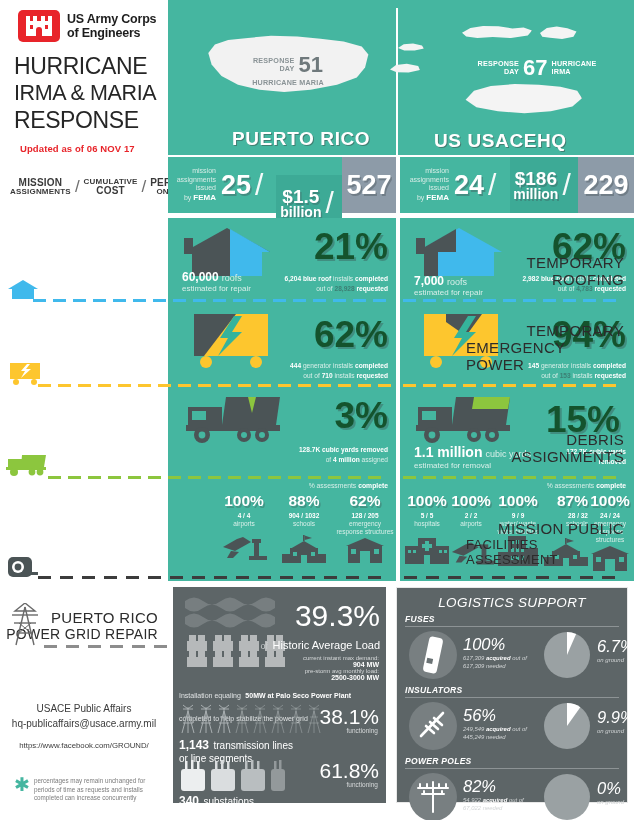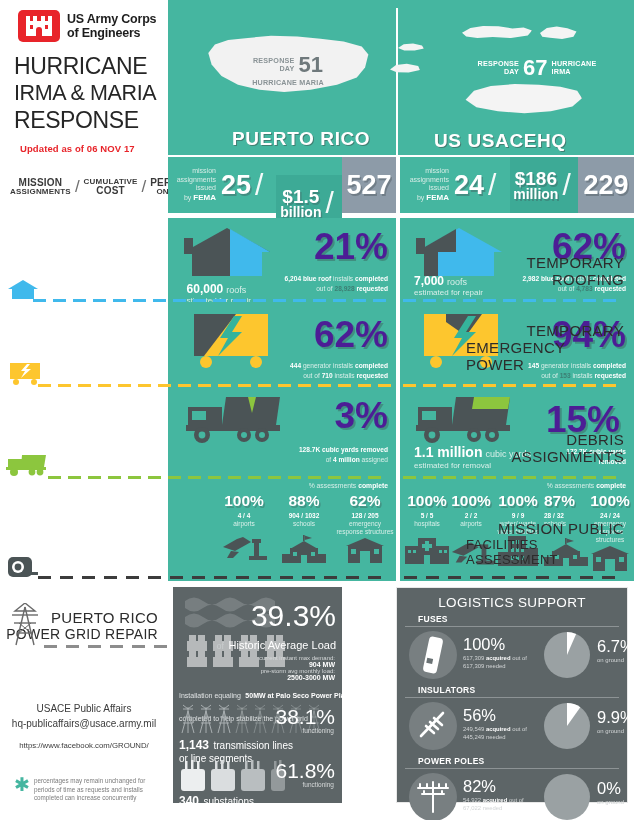--- a/index.html
+++ b/index.html
@@ -106,21 +106,21 @@
   .srow .panels { position:absolute; left:168px; top:0; width:466px; height:100%; display:flex; }
   .panel { position:relative; height:100%; background:#45b6a0; }
   .panel.pr { width:228px; }
   .panel.sep { width:4px; background:#fff; }
   .panel.vi { width:234px; }
 
   .dash { position:absolute; left:0; width:634px; height:3px; }
   .dash i { position:absolute; top:0; height:3px; width:13px; }
 
   .bignum {
-    color:#4c1d95; font-weight:bold; line-height:1;
+    color:#14532d; font-weight:bold; line-height:1;
     text-shadow: 2px 2px 0 rgba(55,70,70,.35);
   }
   .sub { color:#d8efe9; font-size:6.6px; line-height:1.45; text-align:right; }
   .sub b { color:#fff; }
   .sub .dk { color:#3d7f74; font-weight:bold;}
   .factline { color:#fff; font-size:11px; font-weight:bold; line-height:1.2;}
   .factline span { color:#d8efe9; font-weight:normal; font-size:9px;}
   .factsub { color:#d8efe9; font-size:8px; line-height:1.3; }
 
   
@@ -137,24 +137,24 @@
   .grid-title .g1 { font-size:15px; letter-spacing:.3px;}
   .grid-title .g2 { font-size:14px; letter-spacing:.3px;}
   .contact { position:absolute; left:0; top:120px; width:168px; text-align:center; color:#3b3b3b; }
   .contact .c1 { font-size:10px; line-height:1.5;}
   .contact .c2 { font-size:10px; line-height:1.5;}
   .contact .fb { font-size:7.8px; margin-top:10px; color:#3b3b3b;}
   .footnote { position:absolute; left:14px; top:196px; width:150px; display:flex; gap:4px; }
   .footnote .star { color:#45b6a0; font-size:19px; line-height:.8; }
   .footnote .ft { color:#7c7c7c; font-size:6.3px; line-height:1.35;}
 
-  .grid-dark { position:absolute; left:173px; top:6px; width:169px; height:216px; background:#5d6567; }
-  .logi { position:absolute; left:396px; top:6px; width:232px; height:216px; background:#5d6567; border:1px solid #e8e8e8;}
+  .grid-dark { position:absolute; left:173px; top:6px; width:213px; height:216px; background:#5d6567; }
+  .logi { position:absolute; left:396px; top:6px; width:232px; height:216px; background:#5d6567; border:1px solid #e8e8e8;font-style:italic;}
   .logi-title { color:#fff; font-size:13.5px; text-align:center; padding-top:7px; letter-spacing:.4px;}
-  .logi-rowhdr { color:#fff; font-size:8.5px; font-weight:bold; letter-spacing:.3px; padding-left:21px; }
+  .logi-rowhdr { color:#fff; font-size:8.5px; font-weight:bold; letter-spacing:.3px; padding-left:8px; }
   .hr { height:1px; background:#8d9395; margin:2px 8px 0 8px;}
   .logi-pct { color:#fff; font-size:16.5px; }
   .logi-note { color:#d2d5d6; font-size:5.9px; line-height:1.35;}
   .logi-note b { color:#fff; }
   .logi-on { color:#fff; font-size:16.5px; }
   .logi-onlbl { color:#d2d5d6; font-size:6px;}
   .circle-icon { width:48px; height:48px; border-radius:50%; background:#787f81; position:absolute; }
 
   .gbig { color:#fff; font-weight:normal; }
   .gsmall { color:#d6d9da; }
@@ -308,21 +308,21 @@
     <div class="panels">
       <div class="panel pr">
 
         <svg width="86" height="52" viewBox="0 0 86 52" style="position:absolute;left:16px;top:8px;">
           <polygon points="43,2 86,26 0,26" fill="#4b5456"></polygon>
           <rect x="8" y="24" width="70" height="26" fill="#4b5456"></rect>
           <polygon points="46,3 86,26 46,26" fill="#40b9ec"></polygon>
           <rect x="46" y="24" width="32" height="26" fill="#40b9ec"></rect>
           <rect x="0" y="12" width="9" height="16" fill="#4b5456"></rect>
         </svg>
-        <div style="position:absolute; left:14px; top:64px;text-align:center;">
+        <div style="position:absolute; left:14px; top:52px;">
           <div class="factline">
             <span style="color:#fff;font-size:12px;font-weight:bold;">60,000</span>
             <span>roofs</span>
           </div>
           <div class="factsub">estimated for repair</div>
         </div>
         <div class="bignum" style="position:absolute; right:8px; top:10px; font-size:37px;">21%</div>
         <div class="sub" style="position:absolute; right:8px; top:56px; width:180px;">
           <div>
             <b>6,204</b>
@@ -707,21 +707,21 @@
                 <rect x="20" y="4" width="3" height="4" fill="#45b6a0"></rect>
                 <rect x="25" y="4" width="3" height="4" fill="#45b6a0"></rect>
               <rect x="15" y="12" width="3" height="4" fill="#45b6a0"></rect>
                 <rect x="20" y="12" width="3" height="4" fill="#45b6a0"></rect>
                 <rect x="25" y="12" width="3" height="4" fill="#45b6a0"></rect>
               <rect x="15" y="20" width="3" height="4" fill="#45b6a0"></rect>
                 <rect x="20" y="20" width="3" height="4" fill="#45b6a0"></rect>
                 <rect x="25" y="20" width="3" height="4" fill="#45b6a0"></rect>
             </svg>
           </div>
-          <div style="text-align:left;width:44px;">
+          <div style="text-align:right;width:44px;">
             <div class="facnum">87%</div>
             <div class="facratio">28 / 32</div>
             <div class="faclbl">schools</div>
             <svg width="44" height="30" viewBox="0 0 44 30" style="margin-top:10px;">
               <rect x="21" y="0" width="1.6" height="6" fill="#4b5456"></rect>
                 <polygon points="22.6,0.5 30,3 22.6,5" fill="#4b5456"></polygon>
               <polygon points="22,6 36,14 8,14" fill="#4b5456"></polygon>
                 <rect x="8" y="13" width="28" height="15" fill="#4b5456"></rect>
               <rect x="0" y="19" width="8" height="9" fill="#4b5456"></rect>
                 <rect x="36" y="19" width="8" height="9" fill="#4b5456"></rect>

